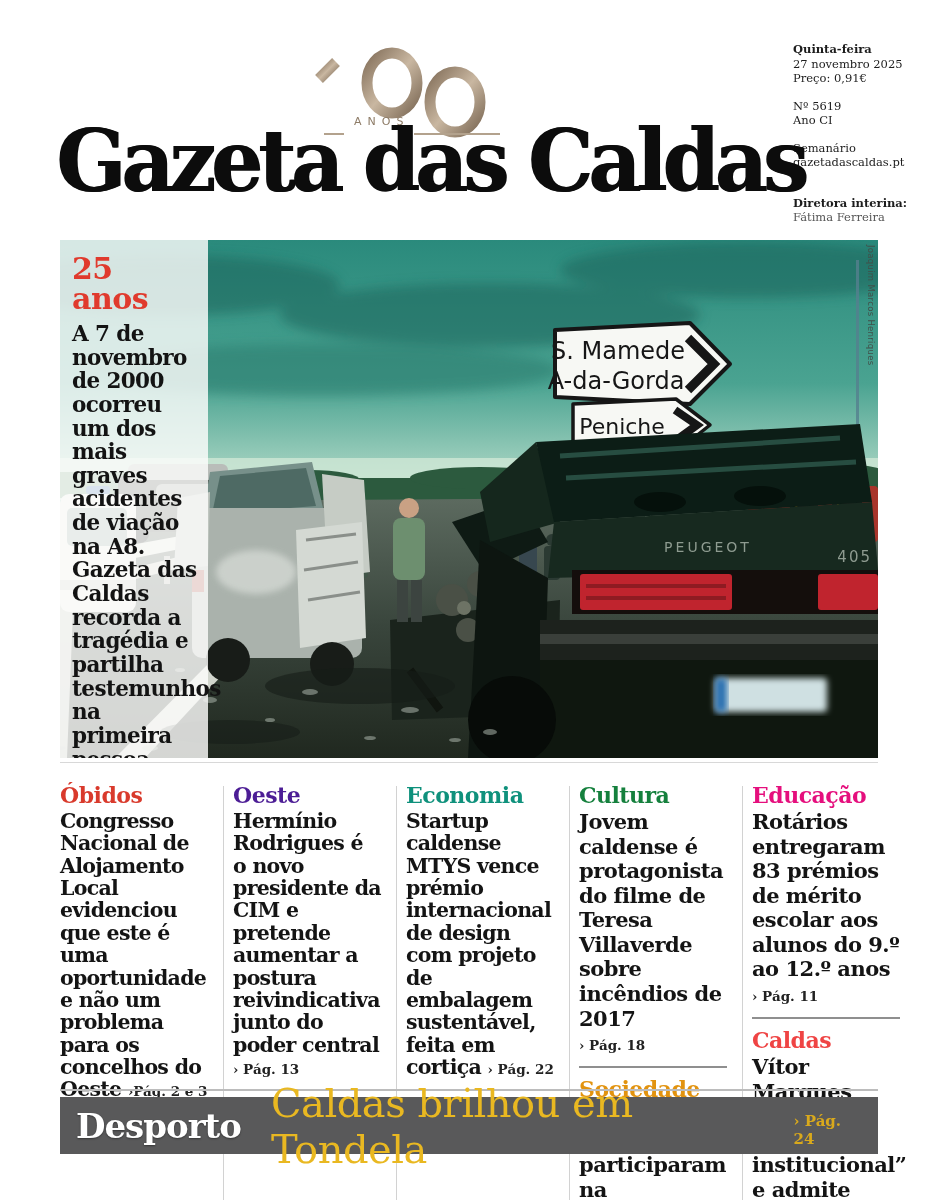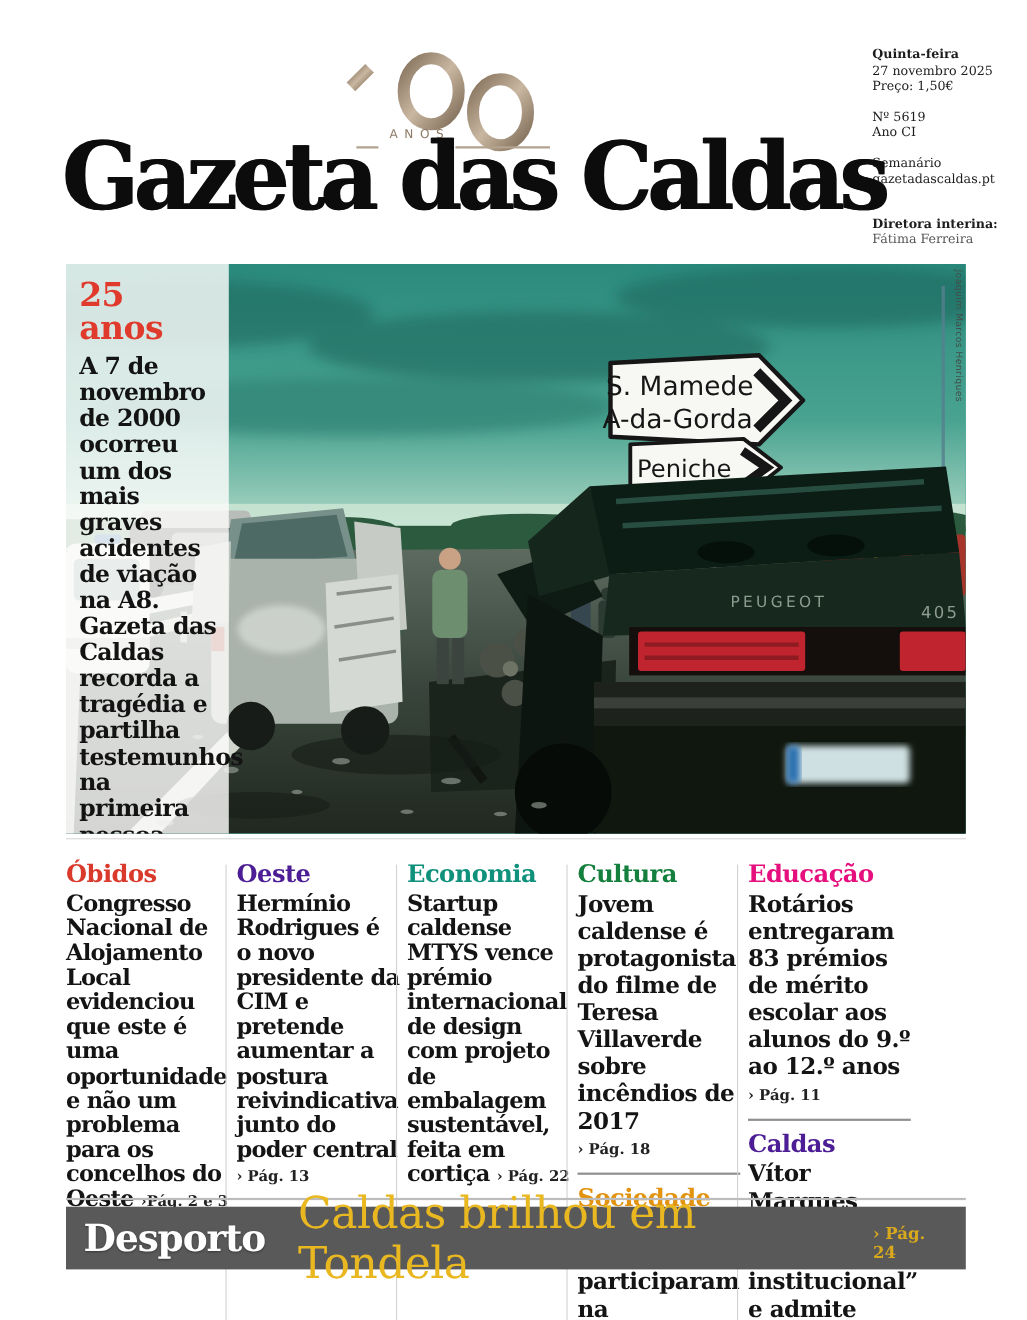--- a/index.html
+++ b/index.html
@@ -40,32 +40,32 @@
   }
   .lead-kicker { color:#e03a2d; font-weight:bold; font-size:30px; line-height:1.0;
     letter-spacing:-0.5px; margin-bottom:8px; }
   .lead-headline { color:#131313; font-weight:bold; font-size:21.5px; line-height:1.1;
     letter-spacing:-0.6px; }
 
   .photo-rule { position:absolute; left:60px; top:762px; width:818px; height:1px; background:#d8d8d8; }
 
   
   .teasers { position:absolute; left:60px; top:784px; width:818px; height:292px;
-    display:grid; grid-template-columns:repeat(5,148px); column-gap:7px; }
+    display:grid; grid-template-columns:repeat(5,148px); column-gap:25px; }
   .tcol { position:relative; }
   .tcol + .tcol::before { content:""; position:absolute; left:-10px; top:2px; bottom:6px;
     width:1px; background:#d2d2d2; }
   .cat { font-weight:bold; font-size:22px; line-height:1.05; letter-spacing:-0.5px; margin-bottom:3px; }
   .c-red    { color:#d93a2c; }
   .c-blue   { color:#4c1d95; }
   .c-teal   { color:#0f917c; }
   .c-orange { color:#15803d; }
   .c-amber  { color:#e2930f; }
   .c-pink   { color:#e50f7d; }
-  .c-green  { color:#4c1d95; }
+  .c-green  { color:#ef4444; }
   .thead { font-weight:bold; color:#141414; font-size:20.5px; line-height:1.09; letter-spacing:-0.7px; }
   .thead-sm { font-weight:bold; color:#141414; font-size:21px; line-height:1.17; letter-spacing:-0.5px; }
   .ref-inline { font-size:13.5px; letter-spacing:0; font-weight:bold; color:#222; }
   .ref-block { margin-top:6px; font-size:13.5px; font-weight:bold; color:#222; }
   .stack-divider { border:0; border-top:2px solid #8f8f8f; margin:13px 0 10px 0; }
 
   
   .bottom-rule { position:absolute; left:60px; top:1089px; width:818px; height:2px; background:#bcbcbc; }
   .sport-bar { position:absolute; left:60px; top:1097px; width:818px; height:57px;
     background:#59595a; display:flex; align-items:center; padding:0 16px; gap:30px; }
@@ -75,21 +75,21 @@
   .sport-ref { color:#d9a91c; font-size:15px; font-weight:bold; padding-top:8px; }
 </style>
 </head>
 <body>
 
 <div class="page">
 
   <div class="edition-info">
     <div class="b">Quinta-feira</div>
     <div>27 novembro 2025</div>
-    <div>Preço: 1,50€</div>
+    <div>Preço: 0,91€</div>
     <div class="grp">
       <div>Nº 5619</div>
       <div>Ano CI</div>
     </div>
     <div class="grp">
       <div>Semanário</div>
       <div>gazetadascaldas.pt</div>
     </div>
     <div class="grp-dir">
       <div class="b">Diretora interina:</div>

